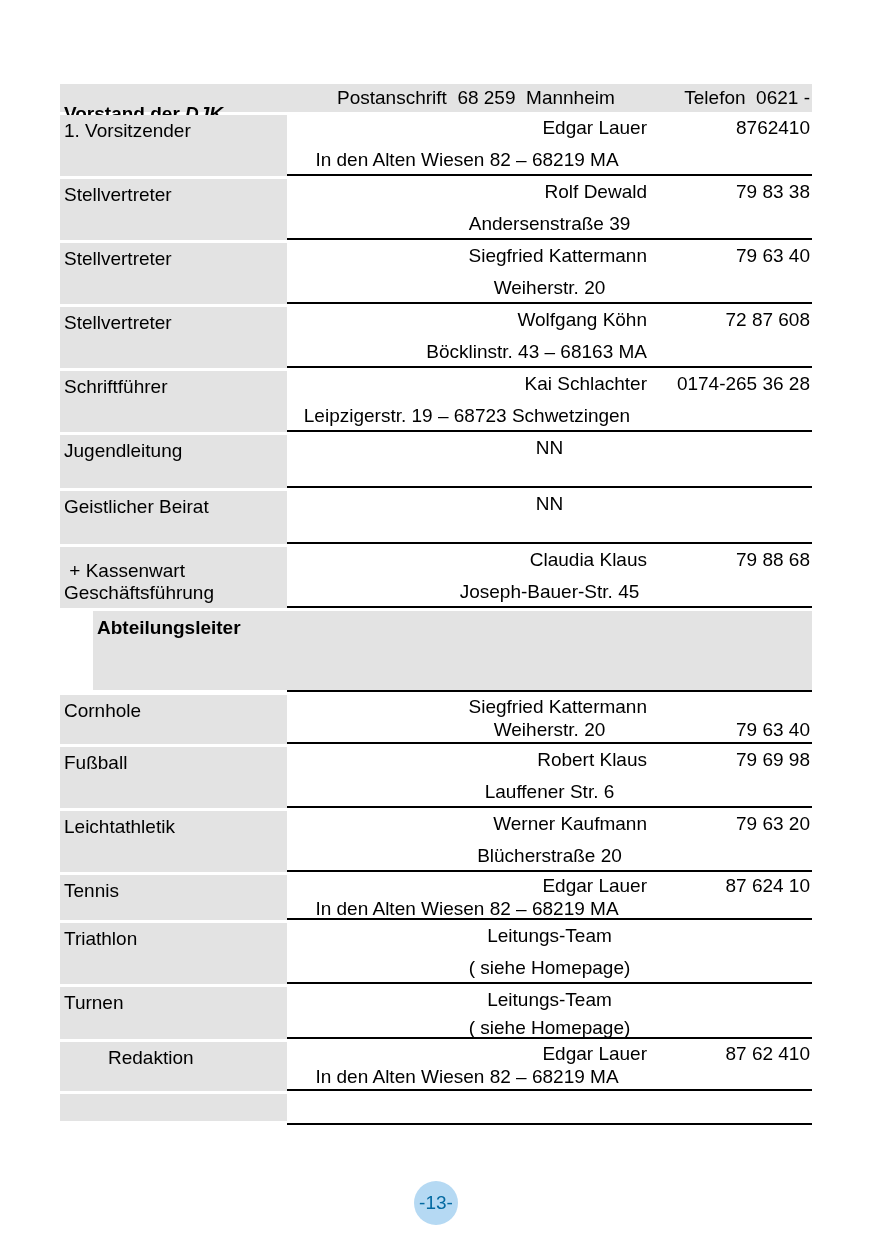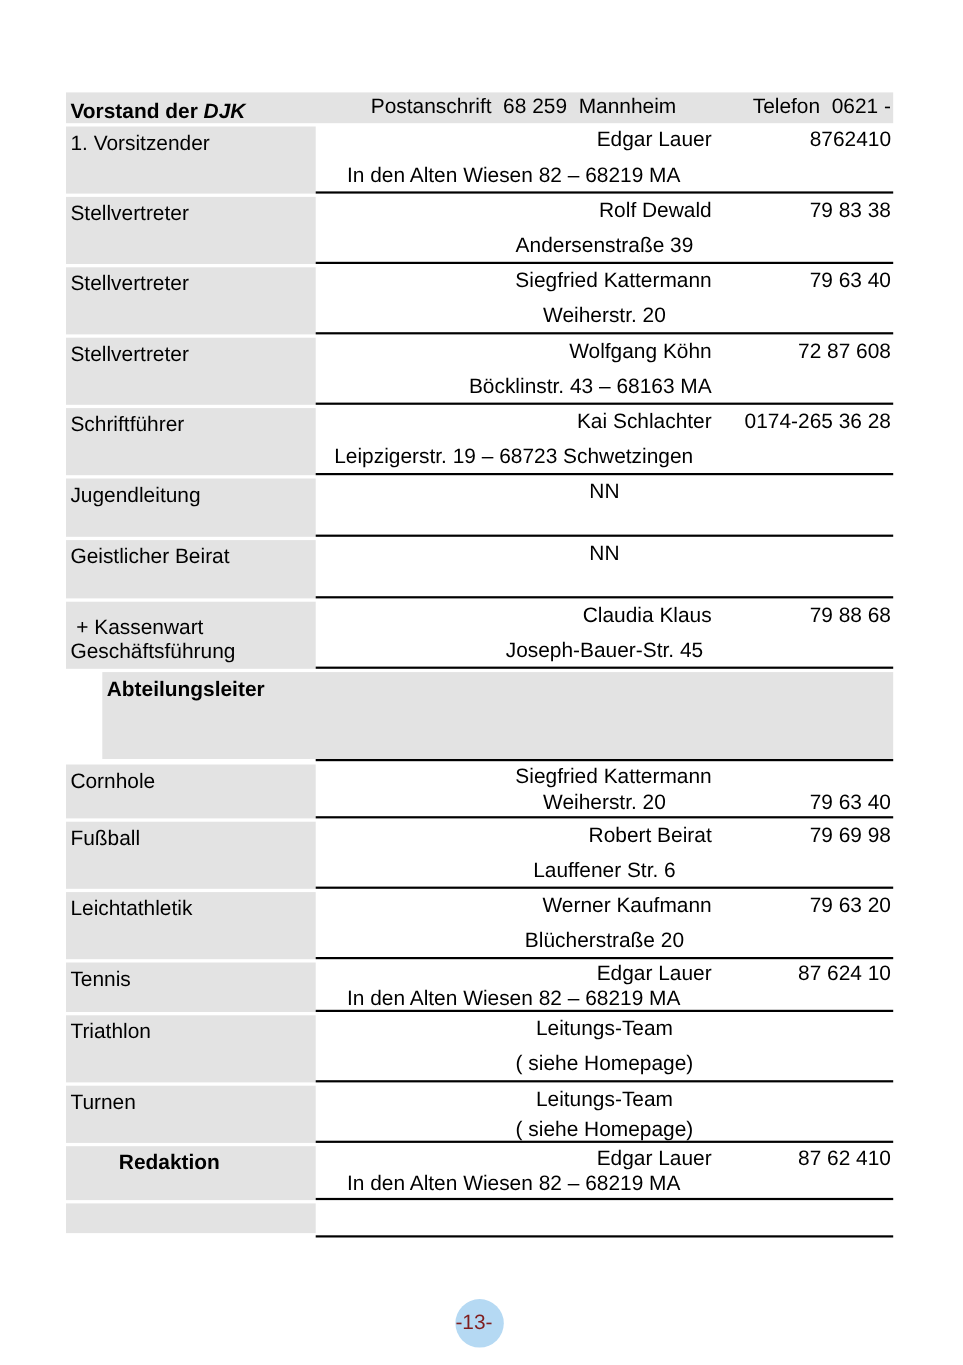--- a/index.html
+++ b/index.html
@@ -8,40 +8,40 @@
     --circle:#b5d9f3;
   }
   *{margin:0;padding:0;box-sizing:border-box;}
   body{background:#ffffff;font-family:"Liberation Sans","DejaVu Sans",sans-serif;color:#000;}
   .page{position:relative;width:875px;height:1241px;background:#fff;overflow:hidden;
         font-size:19px;line-height:21px;}
   .board-table{position:absolute;left:60px;top:84px;width:752px;}
 
   
   .header-row{position:relative;height:28px;background:var(--gray);}
-  .hdr-title{position:absolute;left:4px;top:7px;font-weight:bold;white-space:pre;text-align:right;}
+  .hdr-title{position:absolute;left:4px;top:19px;font-weight:bold;white-space:pre;text-align:right;}
   .hdr-title em{font-style:italic;}
   .hdr-mid{position:absolute;left:277px;top:3px;white-space:pre;}
   .hdr-right{position:absolute;right:2px;top:3px;white-space:pre;}
 
   
   .row{position:relative;width:100%;}
   .row-normal{height:64px;}
   .row-single{height:56px;}
   .row-tight{height:52px;}
   .row-tight-sm{height:48px;}
   .row-semi{height:55px;padding-left:41px;}
   .row-section{height:84px;}
   .row-blank{height:34px;}
 
   .cell-label{position:absolute;left:0;top:3px;bottom:0;width:227px;background:var(--gray);
               padding:5px 0 0 4px;white-space:pre;line-height:22px;}
   .row-blank .cell-label{bottom:4px;}
   .label-line2{margin-top:8px;}
-  .bold{font-weight:bold;padding-left:48px;}
+  .bold{font-weight:normal;padding-left:48px;}
 
   .cell-content{position:absolute;left:227px;right:0;top:0;bottom:0;
                 border-bottom:2px solid var(--rule);}
   .line{position:relative;line-height:21px;}
   .l1{margin-top:5px;}
   .l2{margin-top:11px;}
   .row-tight .l1{margin-top:4px;}
   .row-tight .l2{margin-top:2px;}
   .row-tight-sm .l1{margin-top:3px;}
   .row-tight-sm .l2{margin-top:2px;}
@@ -54,21 +54,21 @@
   .txt-nr{margin-right:165px;text-align:right;}
   .phone{position:absolute;top:0;right:2px;white-space:pre;}
 
   
   .section-bg{position:absolute;left:0;right:0;top:3px;bottom:2px;background:var(--gray);margin-left:33px;}
   .section-bg .label-line{padding:6px 0 0 4px;font-weight:bold;}
   .section-rule{position:absolute;left:227px;right:0;bottom:0;height:2px;background:var(--rule);}
 
   
   .page-badge{position:absolute;left:414px;top:1181px;width:44px;height:44px;border-radius:50%;
-              background:var(--circle);text-align:left;line-height:44px;color:#7f1d1d;}
+              background:var(--circle);text-align:center;line-height:44px;color:#0369a1;}
 </style>
 </head>
 <body>
 
 <div class="page">
 
   <div class="board-table">
     <div class="header-row">
       <span class="hdr-title"><span>Vorstand der </span><em>DJK</em></span>
       <span class="hdr-mid">Postanschrift  68 259  Mannheim</span>
@@ -178,21 +178,21 @@
             <div class="line l2">
               <div class="txt-c">Weiherstr. 20</div>
               <span class="phone">79 63 40</span>
             </div>
           </div>
         </div>
         <div class="row row-normal">
           <div class="cell-label"><div class="label-line">Fußball</div></div>
           <div class="cell-content">
             <div class="line l1">
-              <div class="txt-r">Robert Beirat</div>
+              <div class="txt-r">Robert Klaus</div>
               <span class="phone">79 69 98</span>
             </div>
             <div class="line l2">
               <div class="txt-c">Lauffener Str. 6</div>
             </div>
           </div>
         </div>
         <div class="row row-normal">
           <div class="cell-label"><div class="label-line">Leichtathletik</div></div>
           <div class="cell-content">

